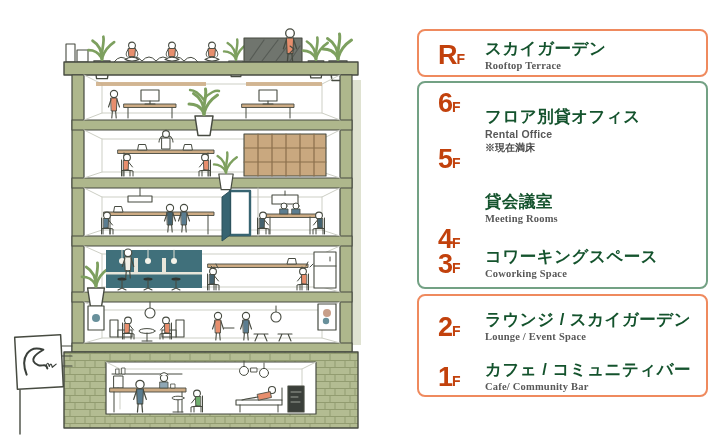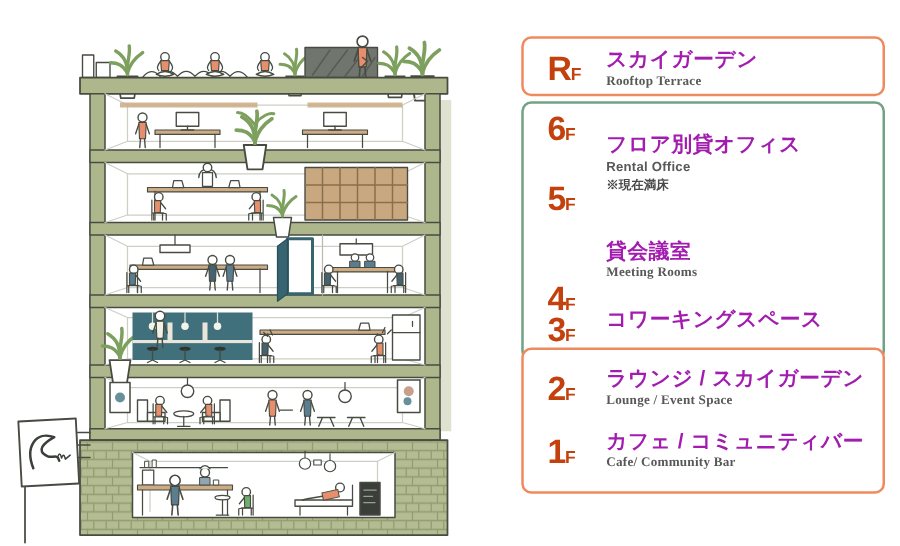--- a/index.html
+++ b/index.html
@@ -6,26 +6,26 @@
   body{width:720px;height:437px;overflow:hidden;font-family:"Liberation Sans",sans-serif;}
   .stage{position:relative;width:720px;height:437px;background:#ffffff;}
   .illustration{position:absolute;left:0;top:0;}
   .illustration *{stroke-linecap:round;stroke-linejoin:round;}
 
   
   .floor-guide{position:absolute;left:417px;top:0;width:291px;height:437px;}
   .guide-box{position:absolute;left:0;width:291px;background:#fff;border:2.5px solid;border-radius:8px;box-sizing:border-box;}
   .box-rf {top:29px;height:48px;border-color:#ef8a5e;}
   .box-mid{top:81px;height:208px;border-color:#73a184;}
-  .box-low{top:278px;height:117px;border-color:#ef8a5e;}
+  .box-low{top:294px;height:103px;border-color:#ef8a5e;}
   .fnum{position:absolute;left:19px;color:#c2410c;font-weight:bold;line-height:1;white-space:nowrap;}
   .fnum .n{font-size:27px;letter-spacing:-1px;}
   .fnum .s{font-size:14px;}
   .ftext{position:absolute;left:66px;white-space:nowrap;}
-  .tja{font-size:16.5px;font-weight:bold;color:#a21caf;letter-spacing:.5px;line-height:1.1;}
+  .tja{font-size:16.5px;font-weight:bold;color:#14532d;letter-spacing:.5px;line-height:1.1;}
   .ten{font-size:10.5px;font-weight:bold;color:#585858;letter-spacing:.2px;}
   .tnote{font-size:10px;font-weight:bold;color:#4a4a4a;}
 
   
   .p-rf-num{top:11px;}  .p-rf-text{top:8px;}
   .p-6-num{top:7px;}    .p-65-text{top:24px;} .p-65-en{position:absolute;left:66px;top:45px;} .p-65-note{position:absolute;left:66px;top:58px;}
   .p-5-num{top:63px;}
   .p-4-num{top:113px;margin-top:30px;}  .p-4-text{top:109px;}
   .p-3-num{top:168px;}  .p-3-text{top:164px;}
   .p-2-num{top:18px;}   .p-2-text{top:14px;}
@@ -343,20 +343,21 @@
       <div class="ftext p-4-text">
         <div class="tja">貸会議室</div>
         <div class="ten">Meeting Rooms</div>
       </div>
 
       <div class="fnum p-3-num">
         <span class="n">3</span><span class="s">F</span>
       </div>
       <div class="ftext p-3-text">
         <div class="tja">コワーキングスペース</div>
+        <div class="ten">Coworking Space</div>
       </div>
     </div>
 
     <div class="guide-box box-low">
       <div class="fnum p-2-num">
         <span class="n">2</span><span class="s">F</span>
       </div>
       <div class="ftext p-2-text">
         <div class="tja">ラウンジ / スカイガーデン</div>
         <div class="ten">Lounge / Event Space</div>

